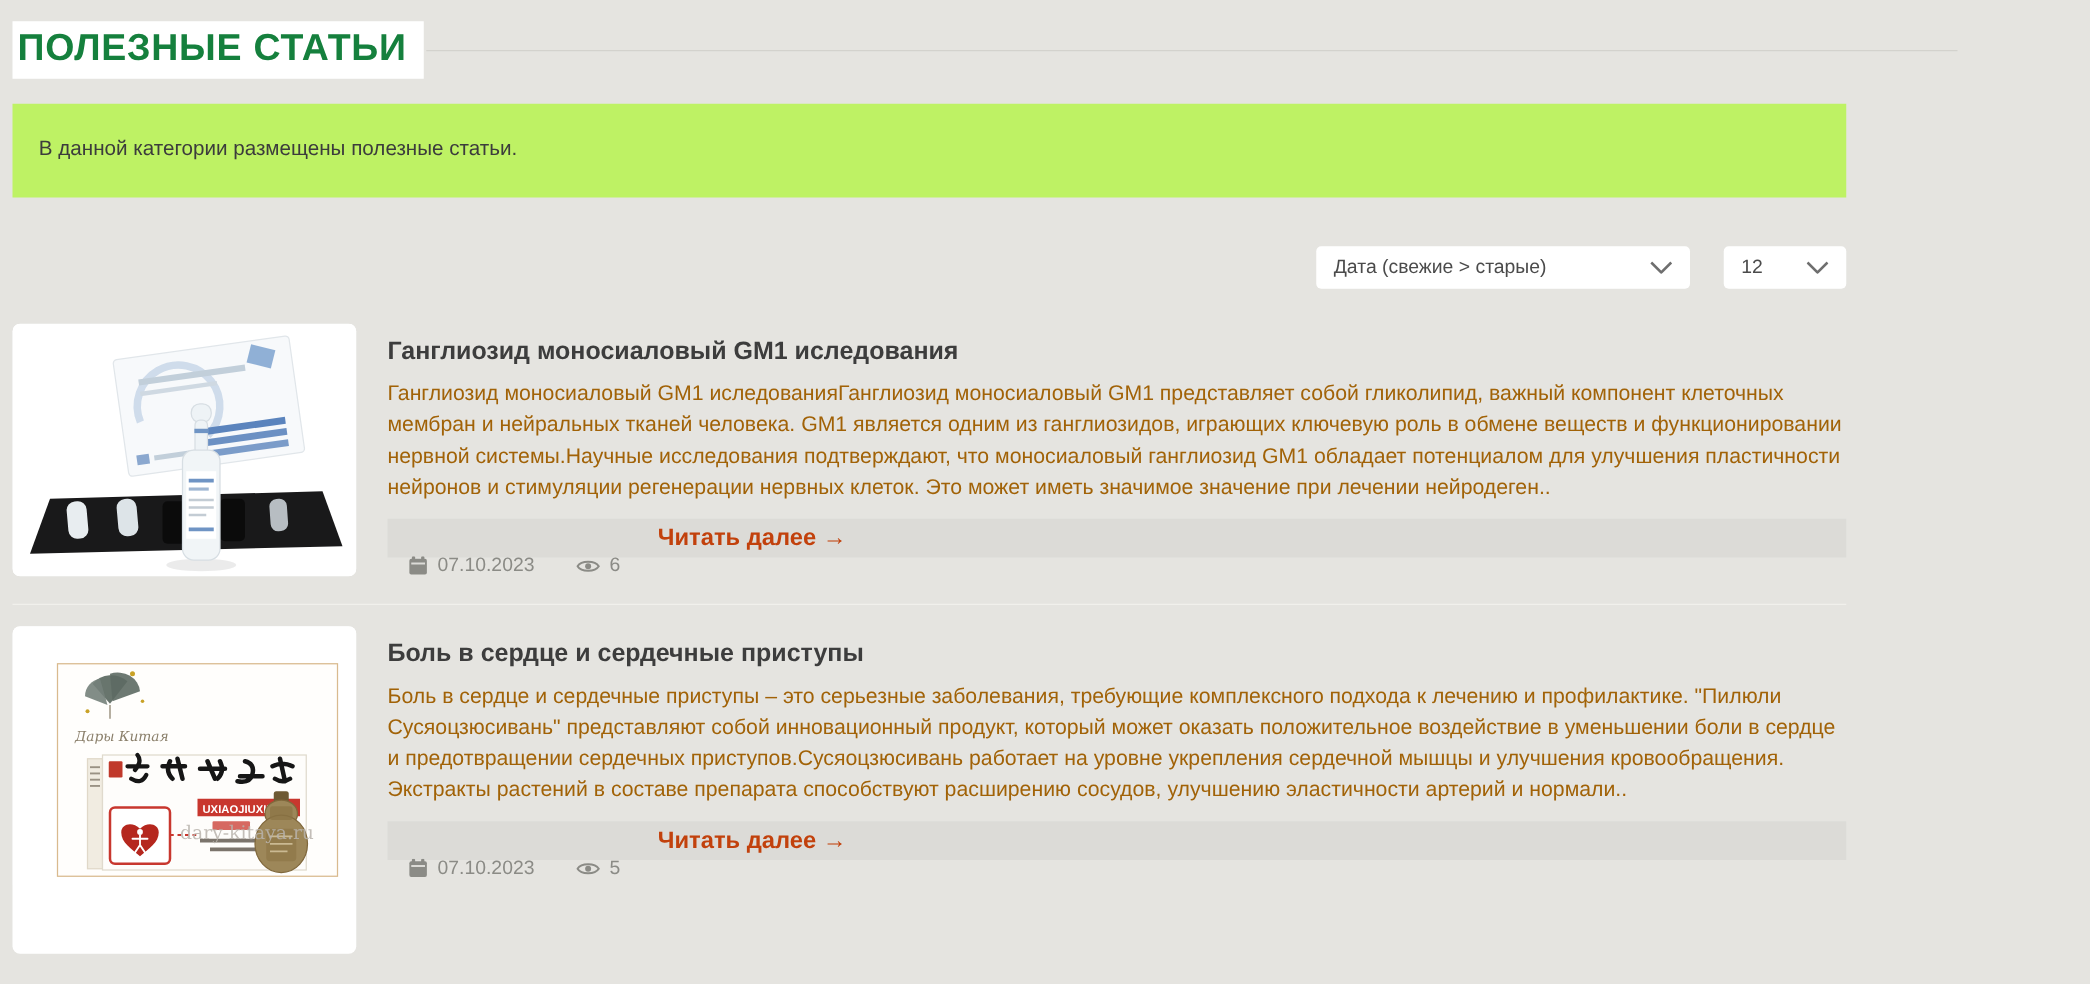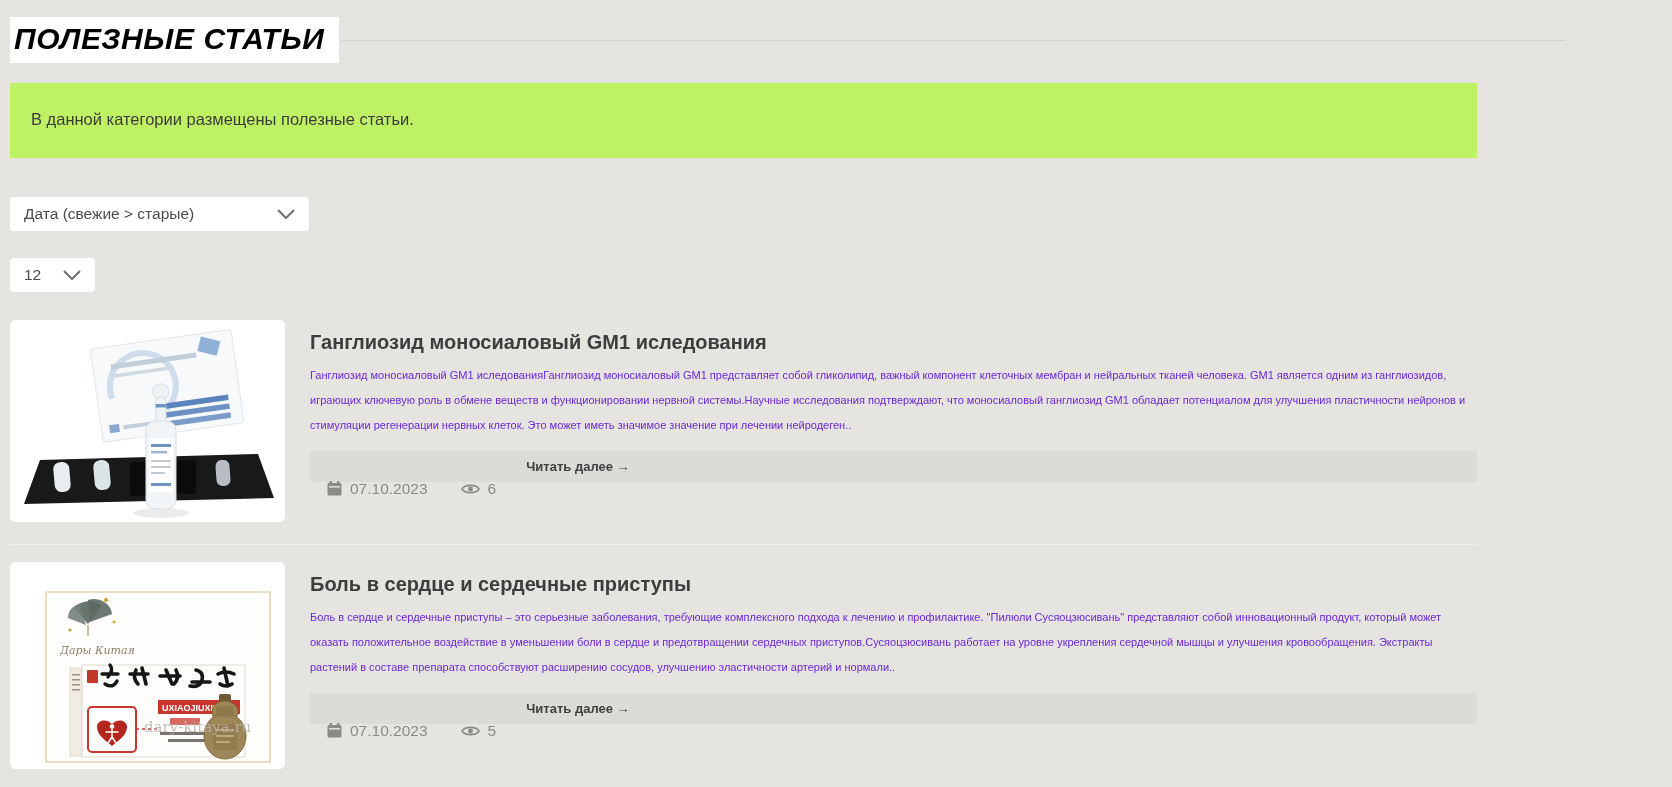--- a/index.html
+++ b/index.html
@@ -9,54 +9,53 @@
     font-family: "Liberation Sans", sans-serif;
     color: #3e3e3e;
     padding-top: 17px;
   }
   .content { width: 1467px; margin-left: 10px; }
 
   
   .page-header { display: flex; align-items: center; width: 1556px; margin-left: 10px; }
   .page-title {
     background: #ffffff;
-    color: #000000;
+    color: #15803d;
     font-size: 30px;
     font-weight: 700;
     letter-spacing: 0.6px;
     padding: 5px 14px 7px 4px;
     white-space: nowrap;
-    font-style: italic;
   }
   .title-rule { flex: 1; height: 1px; background: #d3d2cd; margin-left: 2px; }
 
   
   .desc {
     background: #bef264;
     margin-top: 20px;
     padding: 27px 21px 29px;
     font-size: 16.5px;
     color: #3c3c3c;
   }
 
   
-  .toolbar { margin-top: 39px; display: flex; justify-content: flex-end; gap: 27px; flex-direction: column; }
+  .toolbar { margin-top: 39px; display: flex; justify-content: flex-end; gap: 27px; }
   .select {
     background: #ffffff;
     border-radius: 4px;
     height: 34px;
     display: flex;
     align-items: center;
     padding: 0 14px;
     font-size: 15.5px;
     color: #4b4b4b;
     cursor: pointer;
   }
   .select-sort { width: 299px; }
-  .select-count { width: 85px; }
+  .select-count { width: 98px; }
   .select .sel-label { flex: 1; }
   .chevron { width: 18px; height: 10px; flex: none; }
   .chevron polyline { fill: none; stroke: #6f6f6f; stroke-width: 2; }
 
   
   .articles { margin-top: 28px; }
   .article { display: flex; gap: 25px; }
   .article + .article { border-top: 1px solid #f1f0ec; }
   .article-2 { padding-top: 17px; padding-bottom: 63px; }
   .article-1 { padding-bottom: 22px; }
@@ -65,49 +64,49 @@
   .thumb {
     flex: none;
     width: 275px;
     background: #ffffff;
     border-radius: 6px;
     overflow: hidden;
     cursor: pointer;
   }
   .thumb svg { display: block; }
   .t1 { height: 202px; }
-  .t2 { height: 207px; }
+  .t2 { height: 262px; }
 
   .article-body { flex: 1; min-width: 0; display: flex; flex-direction: column; }
   .article-title {
     font-size: 20px;
     font-weight: 700;
     color: #3d3d3d;
     margin: 11px 0 9px;
     cursor: pointer;
   }
-  .article-excerpt { font-size: 11px; line-height: 25px; color: #6d28d9; }
+  .article-excerpt { font-size: 17px; line-height: 25px; color: #a16207; }
 
   .article-meta {
     margin-top: 13px;
     background: #dcdbd7;
     height: 31px;
     display: flex;
     align-items: center;
     padding: 0 17px;
     font-size: 15.5px;
     color: #8b8b86;
   }
   .meta-item { display: flex; align-items: center; gap: 8px; margin-top: 44px; }
   .meta-views { margin-left: 33px; }
   .read-more {
     margin-left: 30px;
-    color: #404040;
+    color: #c2410c;
     font-weight: 700;
-    font-size: 13px;
+    font-size: 19px;
     text-decoration: none;
     cursor: pointer;
   }
   .icon-cal, .icon-eye { display: block; }
 </style>
 </head>
 <body>
 
 <div class="page">
 

